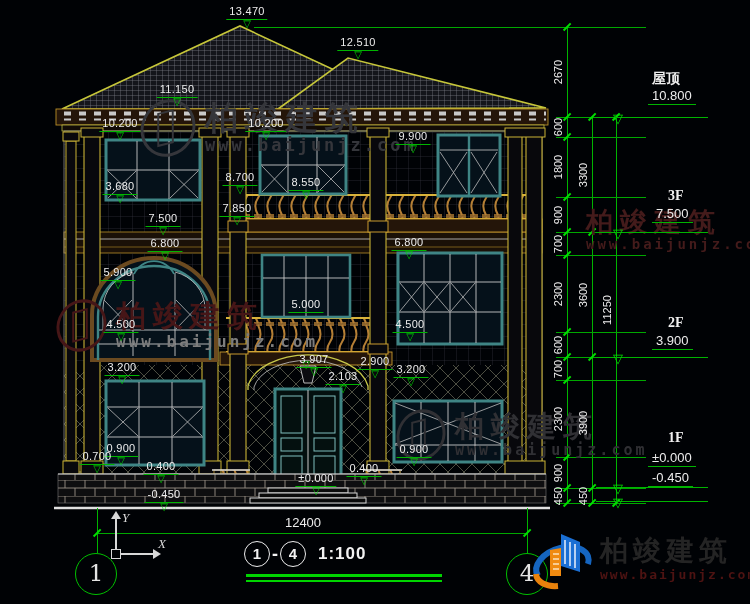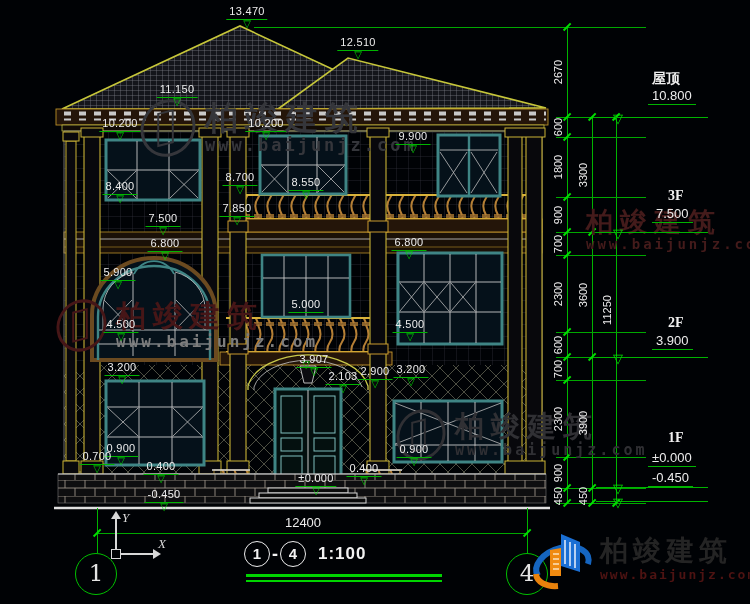--- a/index.html
+++ b/index.html
@@ -299,21 +299,21 @@
     </div>
     <div class="mark" style="left: 240px; top: 171px;">
       <span class="mlab">8.700</span>
       <span class="mtri">▽</span>
     </div>
     <div class="mark" style="left: 306px; top: 176px;">
       <span class="mlab">8.550</span>
       <span class="mtri">▽</span>
     </div>
     <div class="mark" style="left: 120px; top: 180px;">
-      <span class="mlab">8.400</span>
+      <span class="mlab">3.680</span>
       <span class="mtri">▽</span>
     </div>
     <div class="mark" style="left: 237px; top: 202px;">
       <span class="mlab">7.850</span>
       <span class="mtri">▽</span>
     </div>
     <div class="mark" style="left: 163px; top: 212px;">
       <span class="mlab">7.500</span>
       <span class="mtri">▽</span>
     </div>
@@ -350,21 +350,21 @@
       <span class="mtri">▽</span>
     </div>
     <div class="mark" style="left: 411px; top: 363px;">
       <span class="mlab">3.200</span>
       <span class="mtri">▽</span>
     </div>
     <div class="mark" style="left: 343px; top: 370px;">
       <span class="mlab">2.103</span>
       <span class="mtri">▽</span>
     </div>
-    <div class="mark" style="left: 375px; top: 365px;">
+    <div class="mark" style="left: 375px; top: 355px;">
       <span class="mlab">2.900</span>
       <span class="mtri">▽</span>
     </div>
     <div class="mark" style="left: 121px; top: 442px;">
       <span class="mlab">0.900</span>
       <span class="mtri">▽</span>
     </div>
     <div class="mark" style="left: 414px; top: 443px;">
       <span class="mlab">0.900</span>
       <span class="mtri">▽</span>

